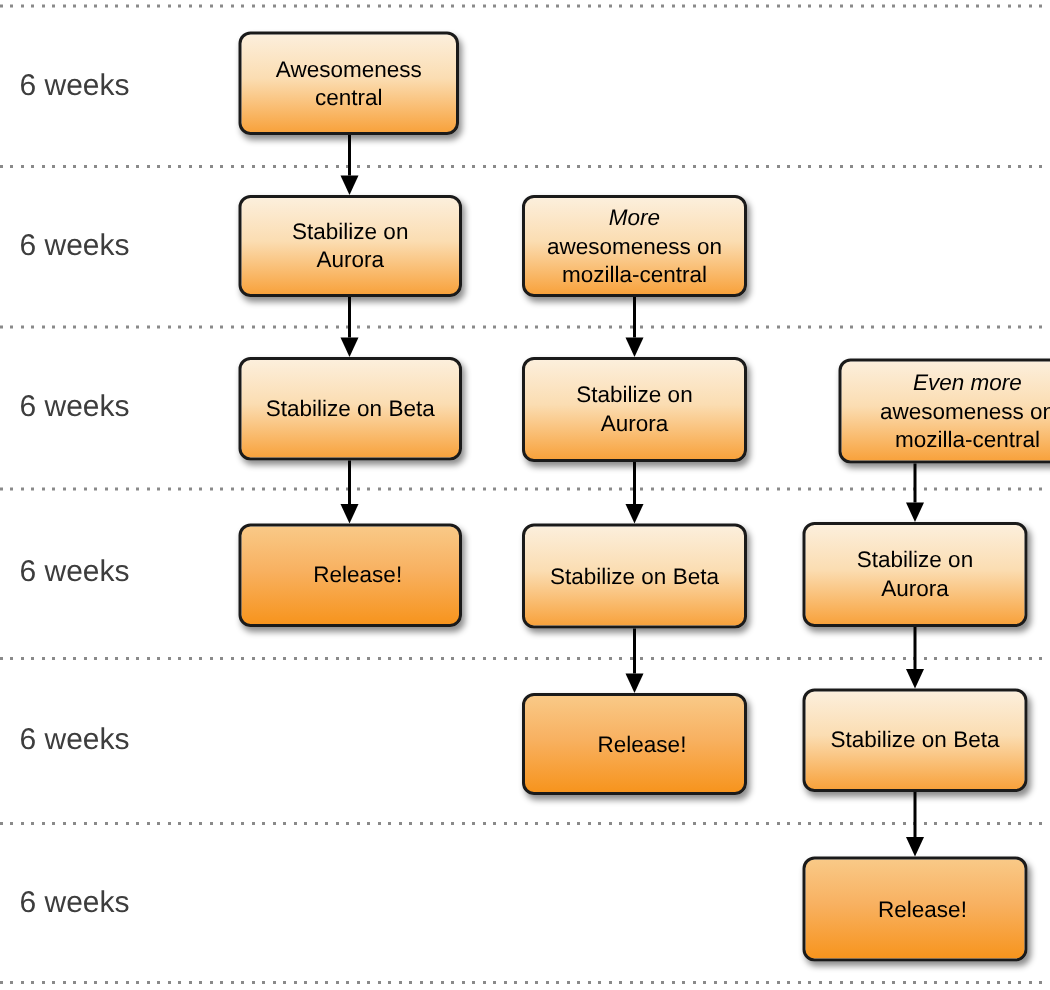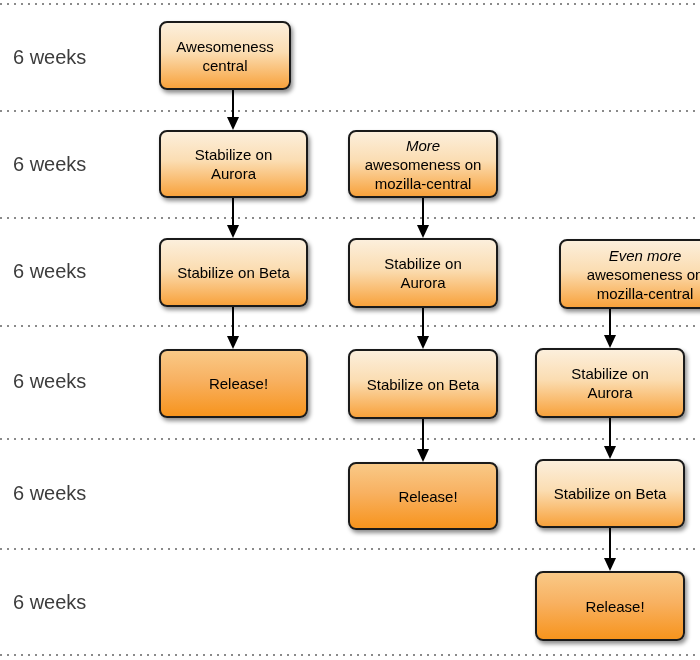--- a/index.html
+++ b/index.html
@@ -52,21 +52,21 @@
   <div class="dotline" style="top:548px"></div>
   <div class="dotline" style="top:654px"></div>
 
   <div class="rowlabel" style="top:48px">6 weeks</div>
   <div class="rowlabel" style="top:155px">6 weeks</div>
   <div class="rowlabel" style="top:262px">6 weeks</div>
   <div class="rowlabel" style="top:372px">6 weeks</div>
   <div class="rowlabel" style="top:484px">6 weeks</div>
   <div class="rowlabel" style="top:593px">6 weeks</div>
 
-  <div class="box" style="left:159px;top:21px;width:132px;height:69px">
+  <div class="box" style="left:159px;top:21px;width:147px;height:69px">
     <span class="bl">Awesomeness</span>
     <span class="bl">central</span>
   </div>
   <div class="box" style="left:159px;top:130px;width:149px;height:68px">
     <span class="bl">Stabilize on</span>
     <span class="bl">Aurora</span>
   </div>
   <div class="box" style="left:159px;top:238px;width:149px;height:69px">
     <span class="bl">Stabilize on Beta</span>
   </div>

